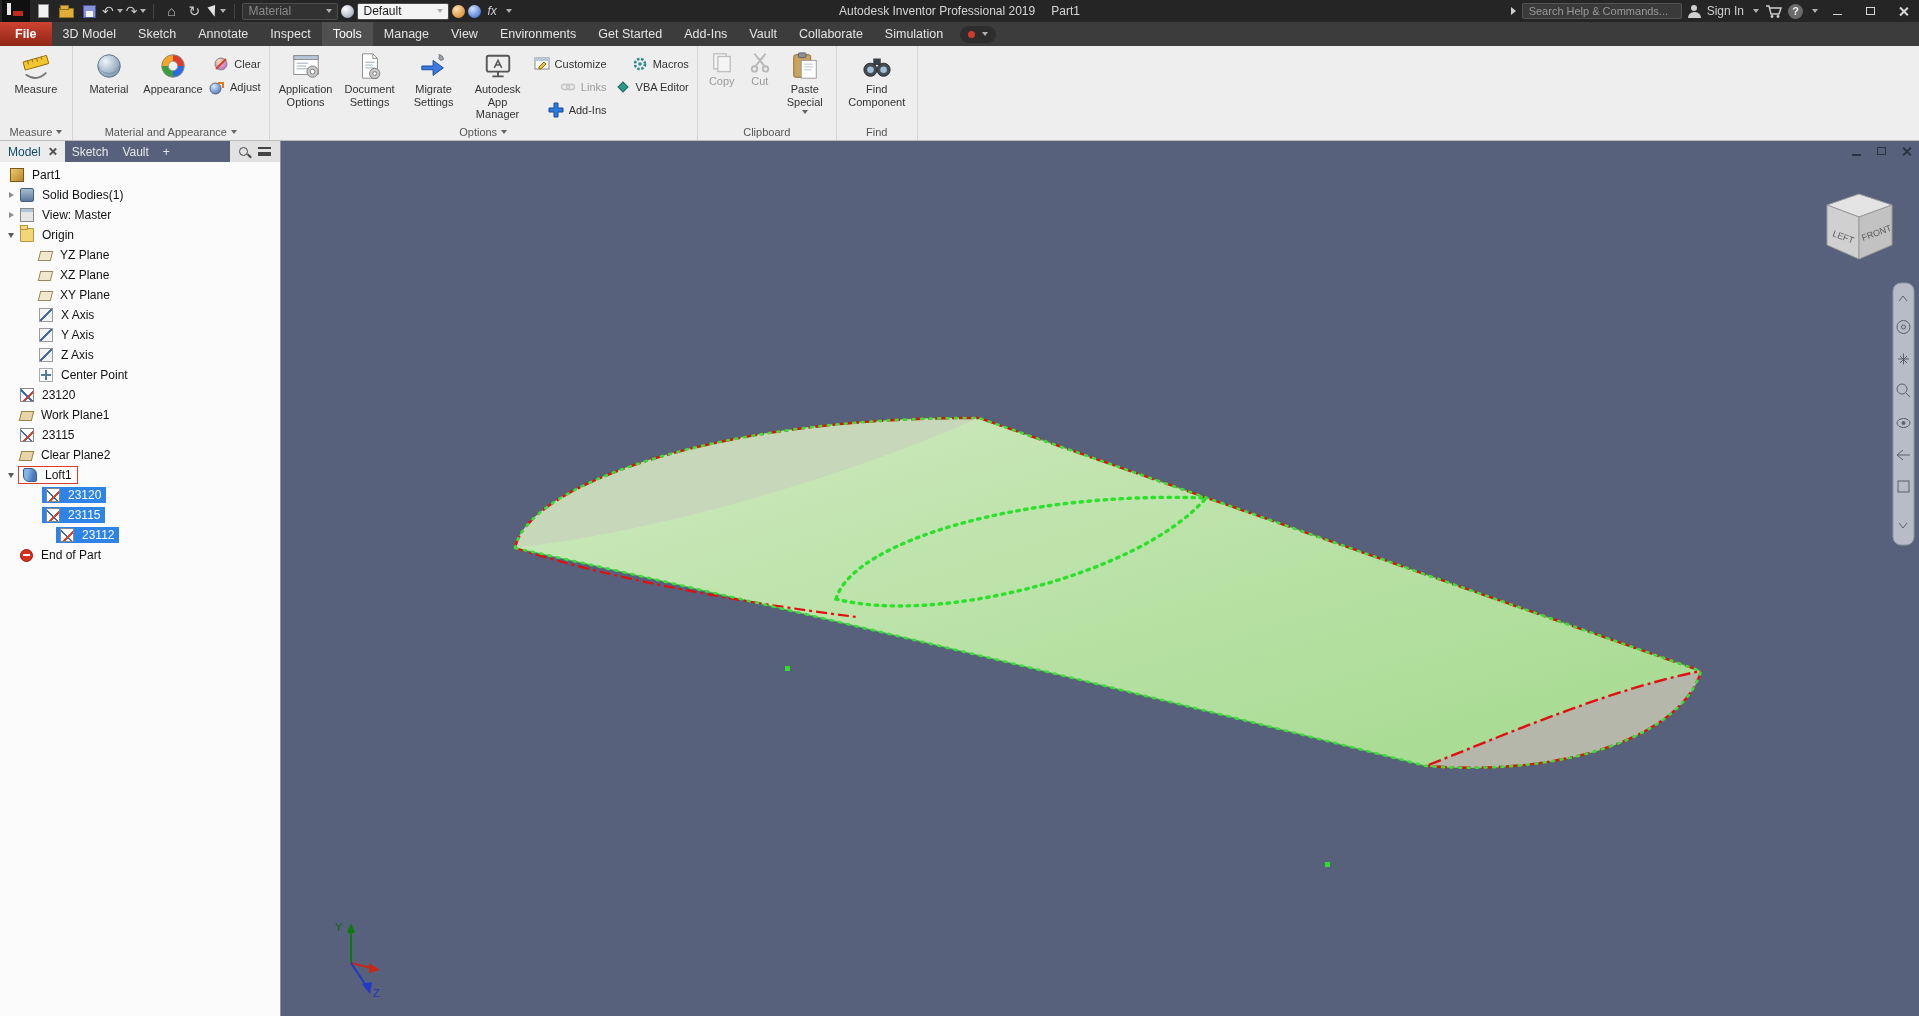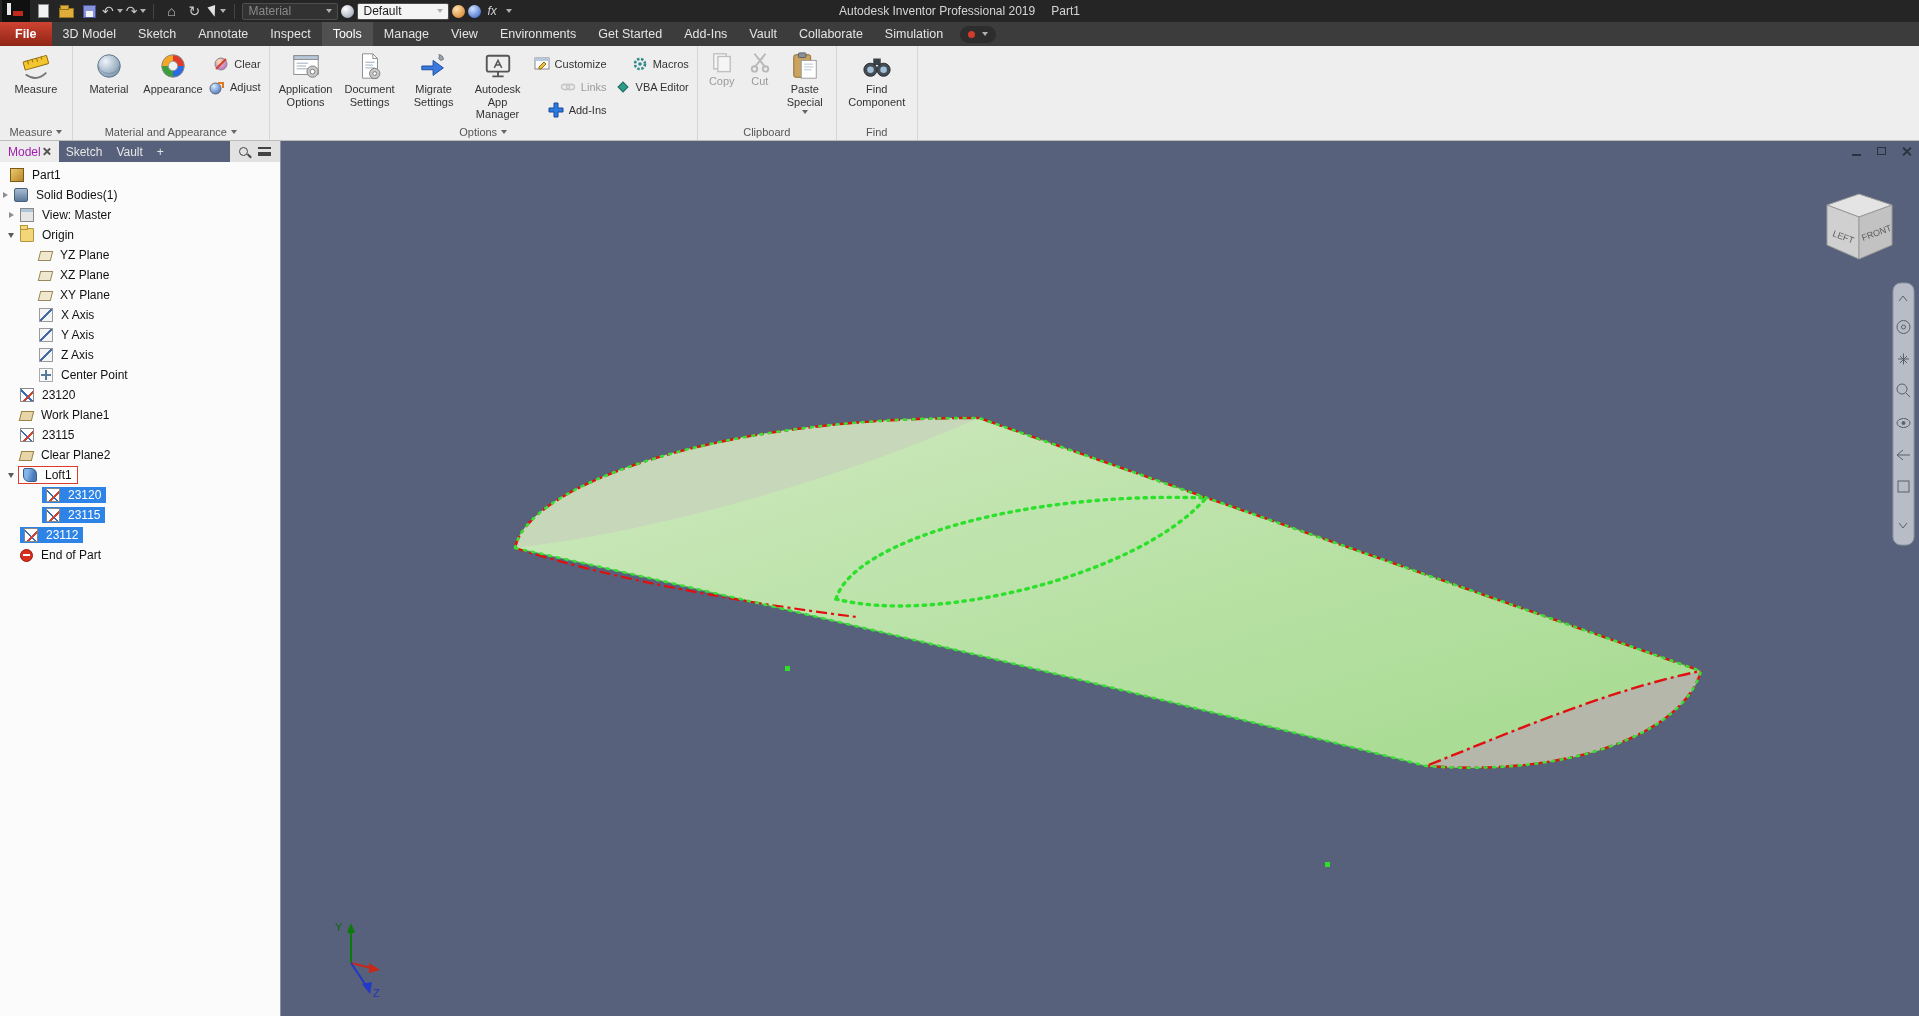--- a/index.html
+++ b/index.html
@@ -74,21 +74,21 @@
   .icon16{width:16px;height:16px;flex:0 0 auto;}
   .smallstack{display:flex;flex-direction:column;gap:4px;padding-top:5px;align-items:flex-end;}
   .smallbtn{display:flex;align-items:center;gap:5px;height:19px;padding:0 3px;white-space:nowrap;}
   .disabled{opacity:.45;filter:grayscale(1);}
   .fcaret{width:0;height:0;border-left:3px solid transparent;border-right:3px solid transparent;border-top:4px solid #666;}
 
   
   .content{flex:1;display:flex;min-height:0;}
   .browser{width:281px;background:#fbfbfb;border-right:1px solid #8d93a0;display:flex;flex-direction:column;flex:0 0 auto;}
   .bheader{height:21px;background:#57617b;display:flex;align-items:stretch;font-size:12px;flex:0 0 auto;}
-  .btab-model{background:#ececec;color:#a21caf;display:flex;align-items:center;gap:1px;padding:0 8px;text-align:center;}
+  .btab-model{background:#ececec;color:#0c4a6e;display:flex;align-items:center;gap:7px;padding:0 8px;text-align:center;}
   .xclose{width:9px;height:9px;position:relative;}
   .xclose::before,.xclose::after{content:"";position:absolute;left:4px;top:0;width:1.5px;height:9px;background:#555;}
   .xclose::before{transform:rotate(45deg);} .xclose::after{transform:rotate(-45deg);}
   .btab{color:#e6e6e6;display:flex;align-items:center;padding:0 7px;}
   .bh-icons{margin-left:auto;background:#e2e2e2;display:flex;align-items:center;gap:10px;padding:0 9px;}
   .i-mag{width:9px;height:9px;border:1.5px solid #444;border-radius:50%;position:relative;}
   .i-mag::after{content:"";position:absolute;left:7px;top:7px;width:5px;height:1.5px;background:#444;transform:rotate(45deg);}
   .i-burger{width:13px;height:9px;border-top:2px solid #444;border-bottom:2px solid #444;position:relative;}
   .i-burger::before{content:"";position:absolute;left:0;top:2.5px;width:13px;height:2px;background:#444;}
 
@@ -180,20 +180,43 @@
       <span class="i-sph sph-blue"></span>
       <span class="fx">fx</span>
       <div class="crt"></div>
     </div>
 
     <div class="title-center">
       <span>Autodesk Inventor Professional 2019</span>
       <span>Part1</span>
     </div>
 
+    <div class="title-right">
+      <span class="tri-r"></span>
+      <input class="searchbox" placeholder="Search Help &amp; Commands..." style="">
+      <span class="i-person"></span>
+      <span class="signin">Sign In</span>
+      <span class="crt"></span>
+      <svg width="17" height="15" viewBox="0 0 17 15">
+        <path d="M1 2h3l2 8h8l2-6H5" fill="none" stroke="#cfcfcf" stroke-width="1.4"></path>
+        <circle cx="7" cy="12.5" r="1.4" fill="#cfcfcf"></circle>
+          <circle cx="13" cy="12.5" r="1.4" fill="#cfcfcf"></circle>
+      </svg>
+      <span class="i-help">?</span>
+      <span class="crt"></span>
+      <div class="wbtn">
+          <span class="w-min"></span>
+        </div>
+      <div class="wbtn">
+          <span class="w-max"></span>
+        </div>
+      <div class="wbtn">
+          <span class="w-close"></span>
+        </div>
+    </div>
   </div>
 
   <div class="tabrow">
     <div class="tab file">
         <span>File</span>
       </div>
     <div class="tab">
         <span>3D Model</span>
       </div>
     <div class="tab">
@@ -477,21 +500,21 @@
           <span class="i-mag"></span>
           <span class="i-burger"></span>
         </div>
       </div>
 
       <div class="tree">
         <div class="trow" style="padding-left:8px">
           <span class="ticon i-part"></span>
           <span class="tlabel">Part1</span>
         </div>
-        <div class="trow" style="">
+        <div class="trow" style="padding-left:6px">
           <span class="ch ch-r"></span>
           <span class="ticon i-solid"></span>
           <span class="tlabel">Solid Bodies(1)</span>
         </div>
         <div class="trow" style="padding-left:6px">
           <span class="ch ch-r"></span>
           <span class="ticon i-view"></span>
           <span class="tlabel">View: Master</span>
         </div>
         <div class="trow" style="padding-left:6px">
@@ -559,21 +582,21 @@
             <span class="ticon i-sketch"></span>
             <span class="tlabel">23120</span>
           </span>
         </div>
         <div class="trow" style="padding-left:42px">
           <span class="selwrap">
             <span class="ticon i-sketch"></span>
             <span class="tlabel">23115</span>
           </span>
         </div>
-        <div class="trow" style="padding-left:20px">
+        <div class="trow" style="padding-left:56px">
           <span class="selwrap">
             <span class="ticon i-sketch"></span>
             <span class="tlabel">23112</span>
           </span>
         </div>
         <div class="trow" style="padding-left:6px">
           <span class="ch"></span>
           <span class="ticon i-eop"></span>
           <span class="tlabel">End of Part</span>
         </div>

